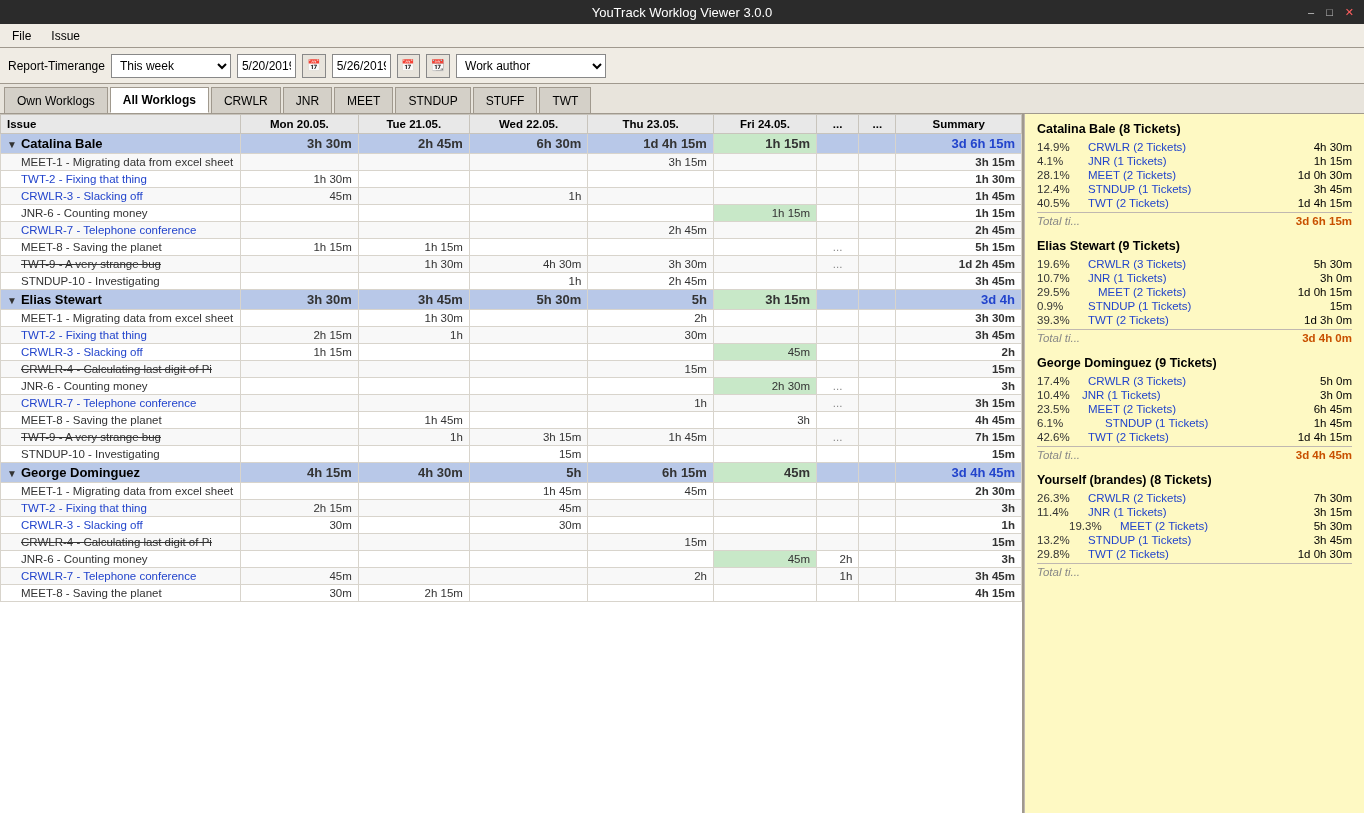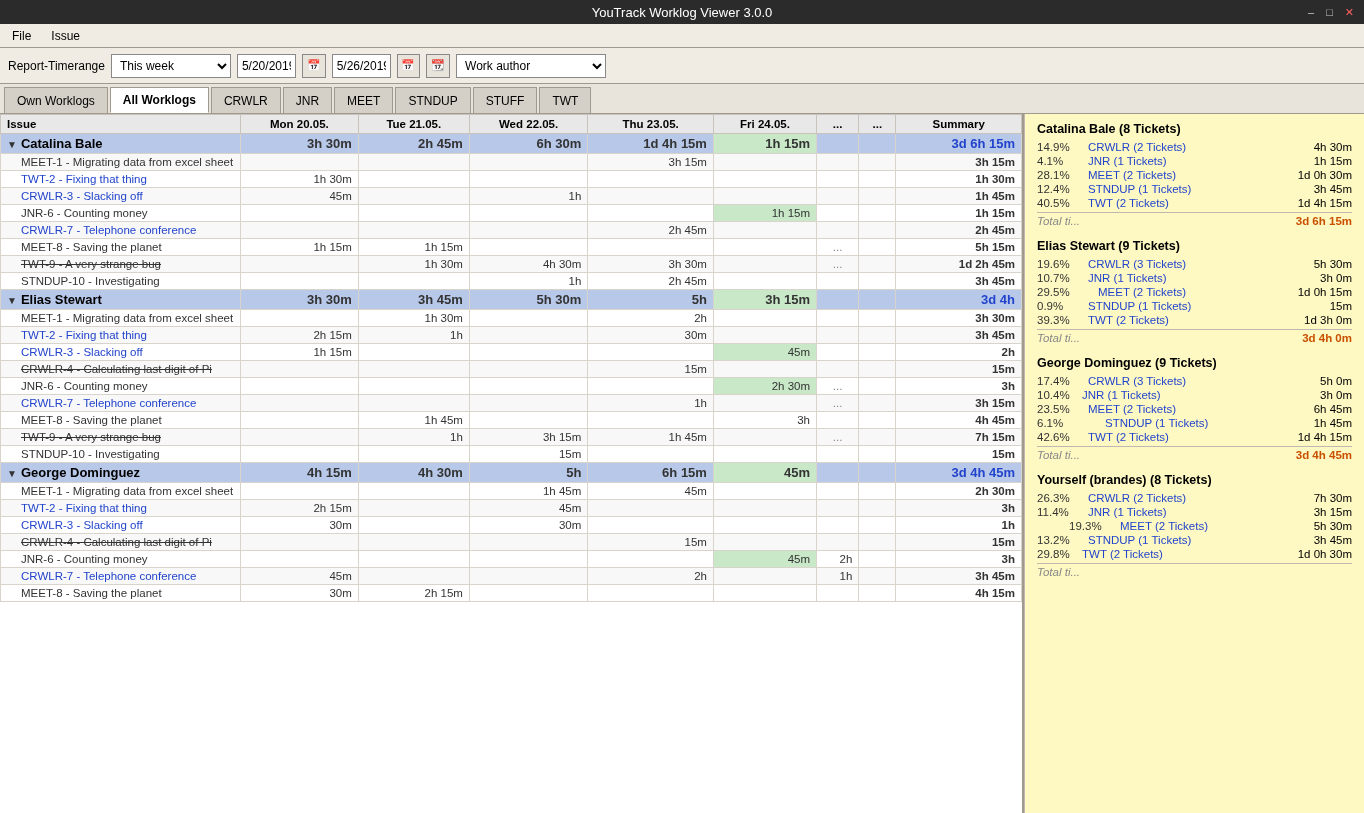--- a/index.html
+++ b/index.html
@@ -797,21 +797,21 @@
           <span class="value">5h 30m</span>
         </div>
         <div class="person-row">
           <div style="display: flex; gap: 6px; flex: 1 1 0%;">
             <span class="pct">13.2%</span>
             <span class="cat">STNDUP (1 Tickets)</span>
           </div>
           <span class="value">3h 45m</span>
         </div>
         <div class="person-row">
-          <div style="display: flex; flex: 1 1 0%;">
+          <div style="display: flex; gap: 6px; flex: 1 1 0%;">
             <span class="pct">29.8%</span>
             <span class="cat">TWT (2 Tickets)</span>
           </div>
           <span class="value">1d 0h 30m</span>
         </div>
         <div class="person-total">
           <span class="label">Total ti...</span>
           <span class="value"></span>
         </div>
       </div>

